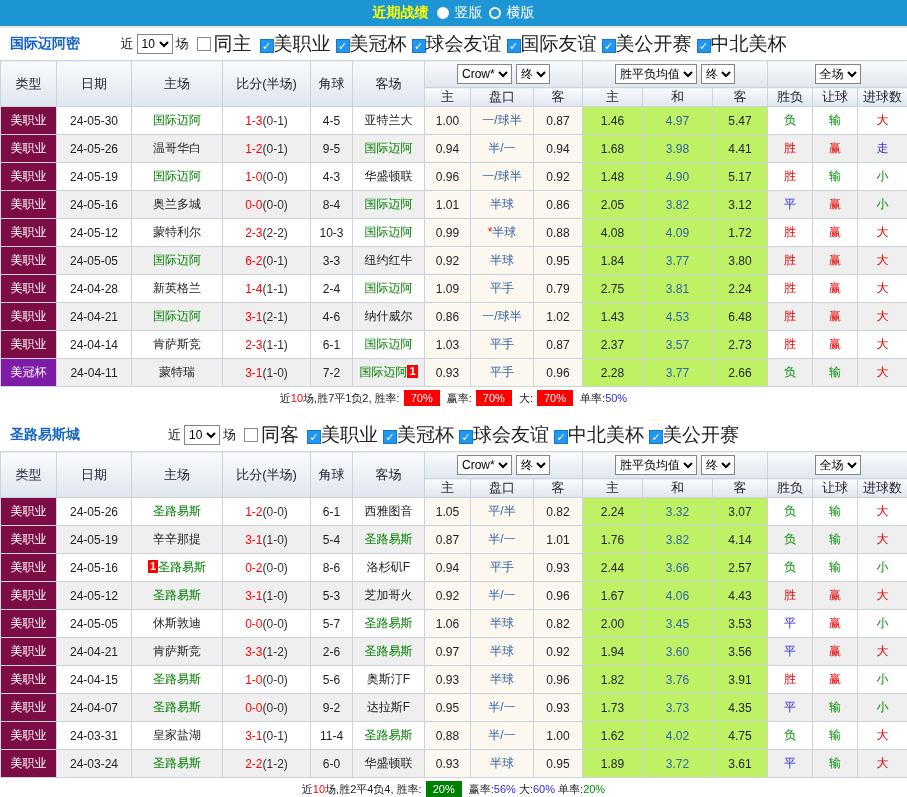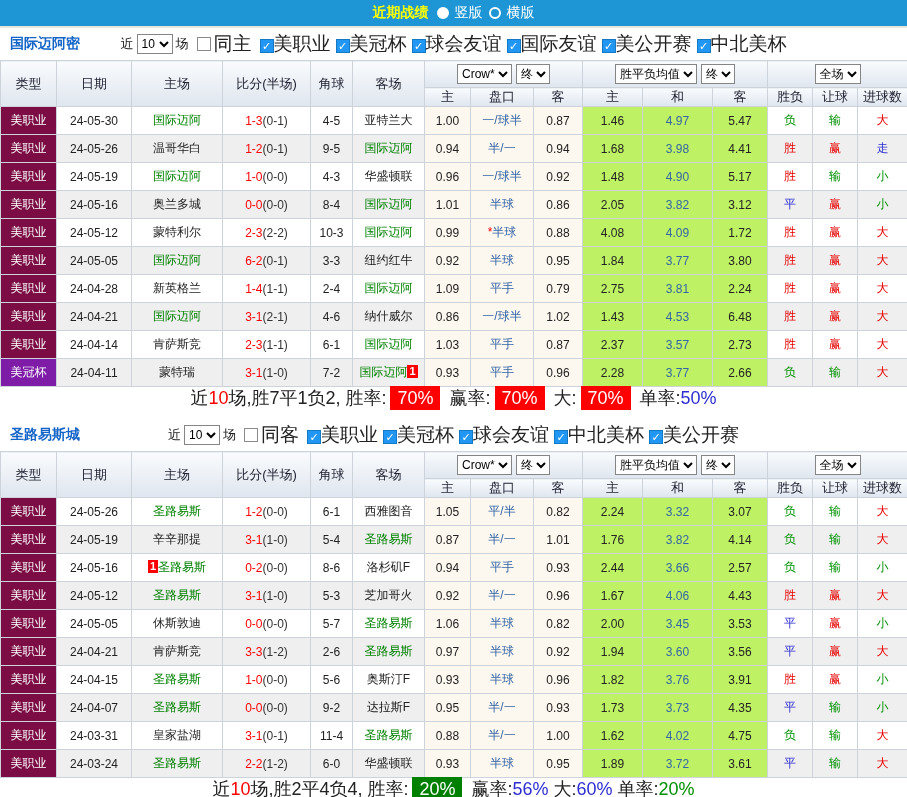--- a/index.html
+++ b/index.html
@@ -41,21 +41,21 @@
   .tn.hl{color:#008000}
   .sc{color:#ff0000}
   .half{color:#333}
   .star{color:#ff0000}
   .c-r{color:#e60000}
   .c-g{color:#009000}
   .c-b{color:#2d2dd2}
   .badge{display:inline-block;background:#ff0000;color:#fff;font-size:11px;font-weight:bold;
          line-height:13px;min-width:10px;padding:0 2px;vertical-align:1px}
   
-  .summary{height:23px;line-height:23px;text-align:center;font-size:18px;background:#fff}
+  .summary{height:23px;line-height:23px;text-align:center;font-size:11px;background:#fff}
   .sg{white-space:pre}
   .sg.red{color:#ff0000}
   .sg.blue{color:#2d2dd2}
   .sg.green{color:#009000}
   .sg.badge-red{background:#ff0000;color:#fff;padding:2px 7px;margin:0 4px}
   .sg.badge-green{background:#008000;color:#fff;padding:2px 7px;margin:0 4px}
   .gap{height:9px;background:#fff}
   
   .bottombar{height:18px;background:#1e96d5;overflow:hidden;text-align:center;border-top:1px solid #e4ded2}
   .bottombar span{color:#fff;font-weight:bold;font-size:14px;display:inline-block;padding-top:7px}

